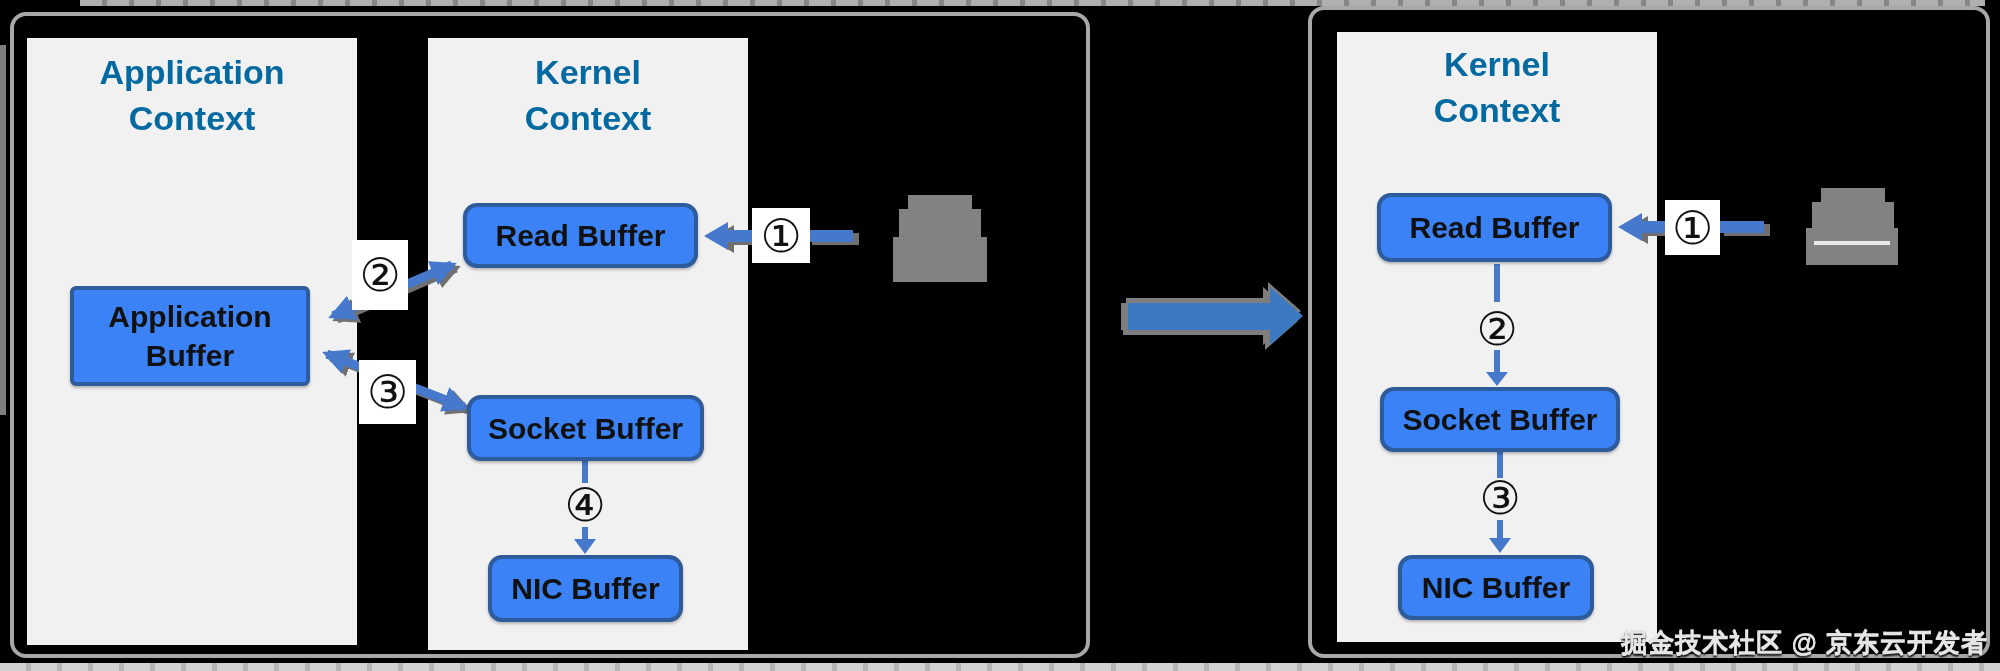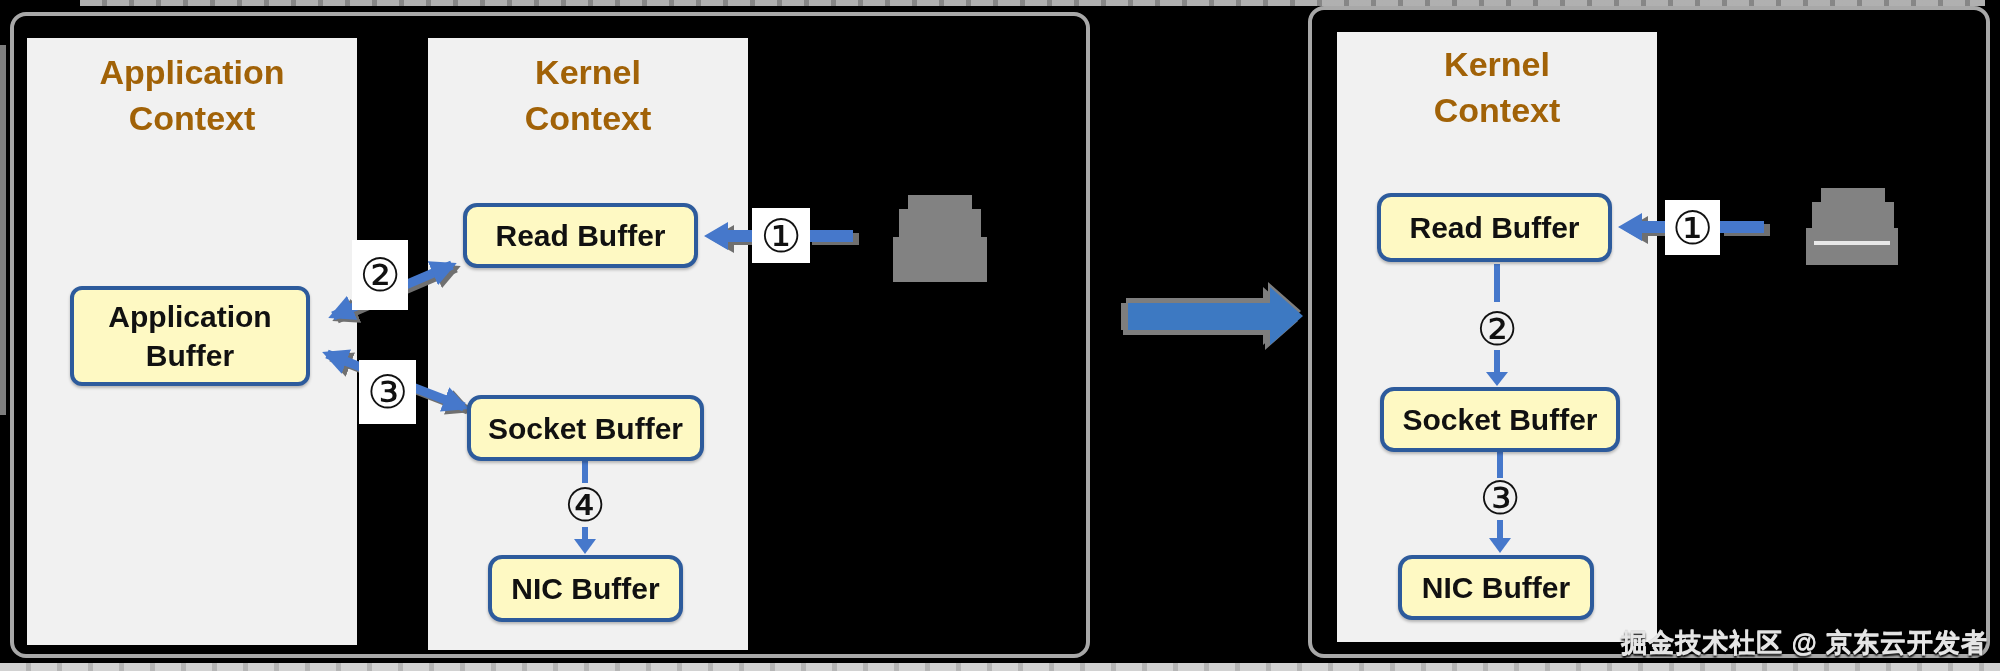--- a/index.html
+++ b/index.html
@@ -12,34 +12,34 @@
   .panel-left{left:10px;top:12px;width:1072px;height:638px;}
   .panel-right{left:1308px;top:6px;width:674px;height:644px;}
   
   .col{position:absolute;background:#f1f1f1;}
   .col-app-left{left:27px;top:38px;width:330px;height:607px;}
   .col-kernel-left{left:428px;top:38px;width:320px;height:612px;}
   .col-kernel-right{left:1337px;top:32px;width:320px;height:610px;}
   
   .col-title{
     position:absolute;text-align:center;font-weight:bold;font-size:34px;
-    line-height:1.35;color:#a16207;z-index:4;
+    line-height:1.35;color:#0369a1;z-index:4;
   }
   .title-app-left{left:77px;top:50px;width:230px;}
   .title-kernel-left{left:508px;top:50px;width:160px;}
   .title-kernel-right{left:1417px;top:42px;width:160px;}
   
   .bbox{
-    position:absolute;border:4px solid #2d5b9c;border-radius:14px;background:#fef9c3;
+    position:absolute;border:4px solid #2d5b9c;border-radius:14px;background:#3b82f6;
     display:flex;align-items:center;justify-content:center;text-align:center;
     font-weight:bold;font-size:30px;color:#111;line-height:1.3;z-index:3;
     box-shadow:0 2px 3px rgba(0,0,0,.25);
   }
   .box-read-left{left:463px;top:203px;width:227px;height:57px;}
-  .box-app-buffer{left:70px;top:286px;width:232px;height:92px;border-radius:12px;}
+  .box-app-buffer{left:70px;top:286px;width:232px;height:92px;border-radius:6px;}
   .box-socket-left{left:467px;top:395px;width:229px;height:58px;}
   .box-nic-left{left:488px;top:555px;width:187px;height:59px;}
   .box-read-right{left:1377px;top:193px;width:227px;height:61px;}
   .box-socket-right{left:1380px;top:387px;width:232px;height:57px;}
   .box-nic-right{left:1398px;top:555px;width:188px;height:57px;}
   
   .stepsq{position:absolute;background:#fff;z-index:5;display:flex;align-items:center;justify-content:center;}
   .sq1-left{left:752px;top:208px;width:58px;height:55px;}
   .sq2-left{left:352px;top:240px;width:56px;height:70px;}
   .sq3-left{left:359px;top:360px;width:57px;height:64px;}

